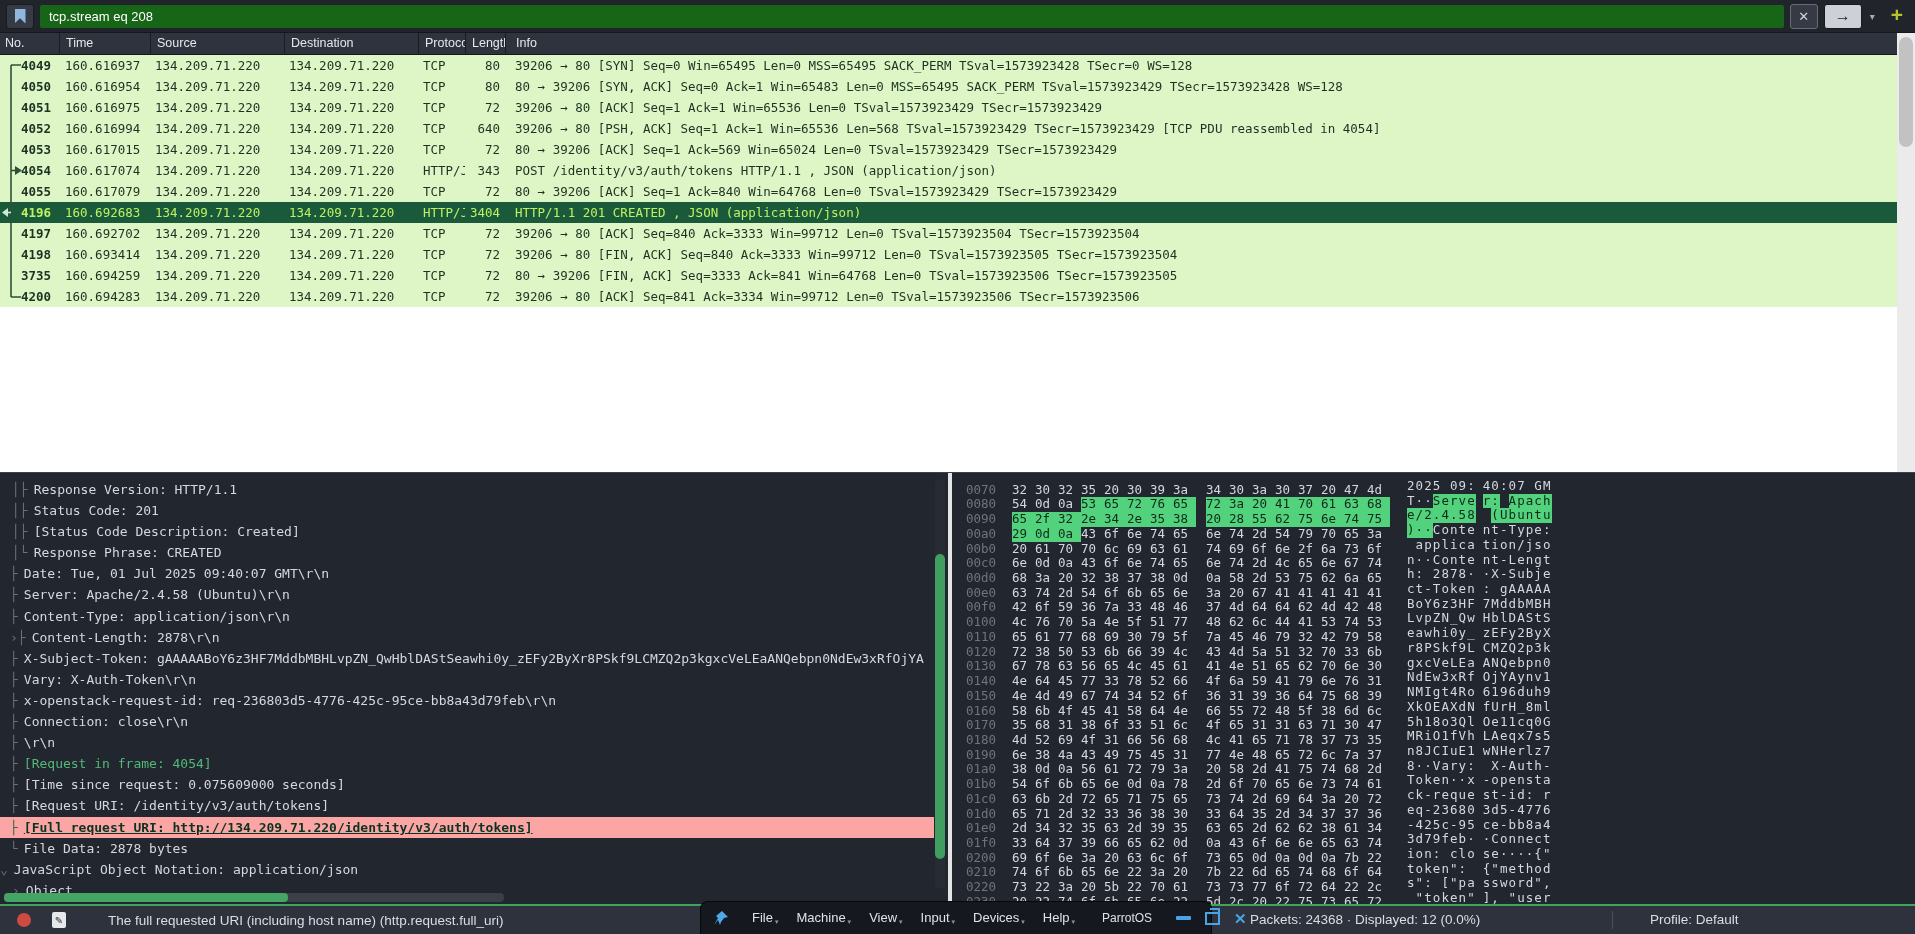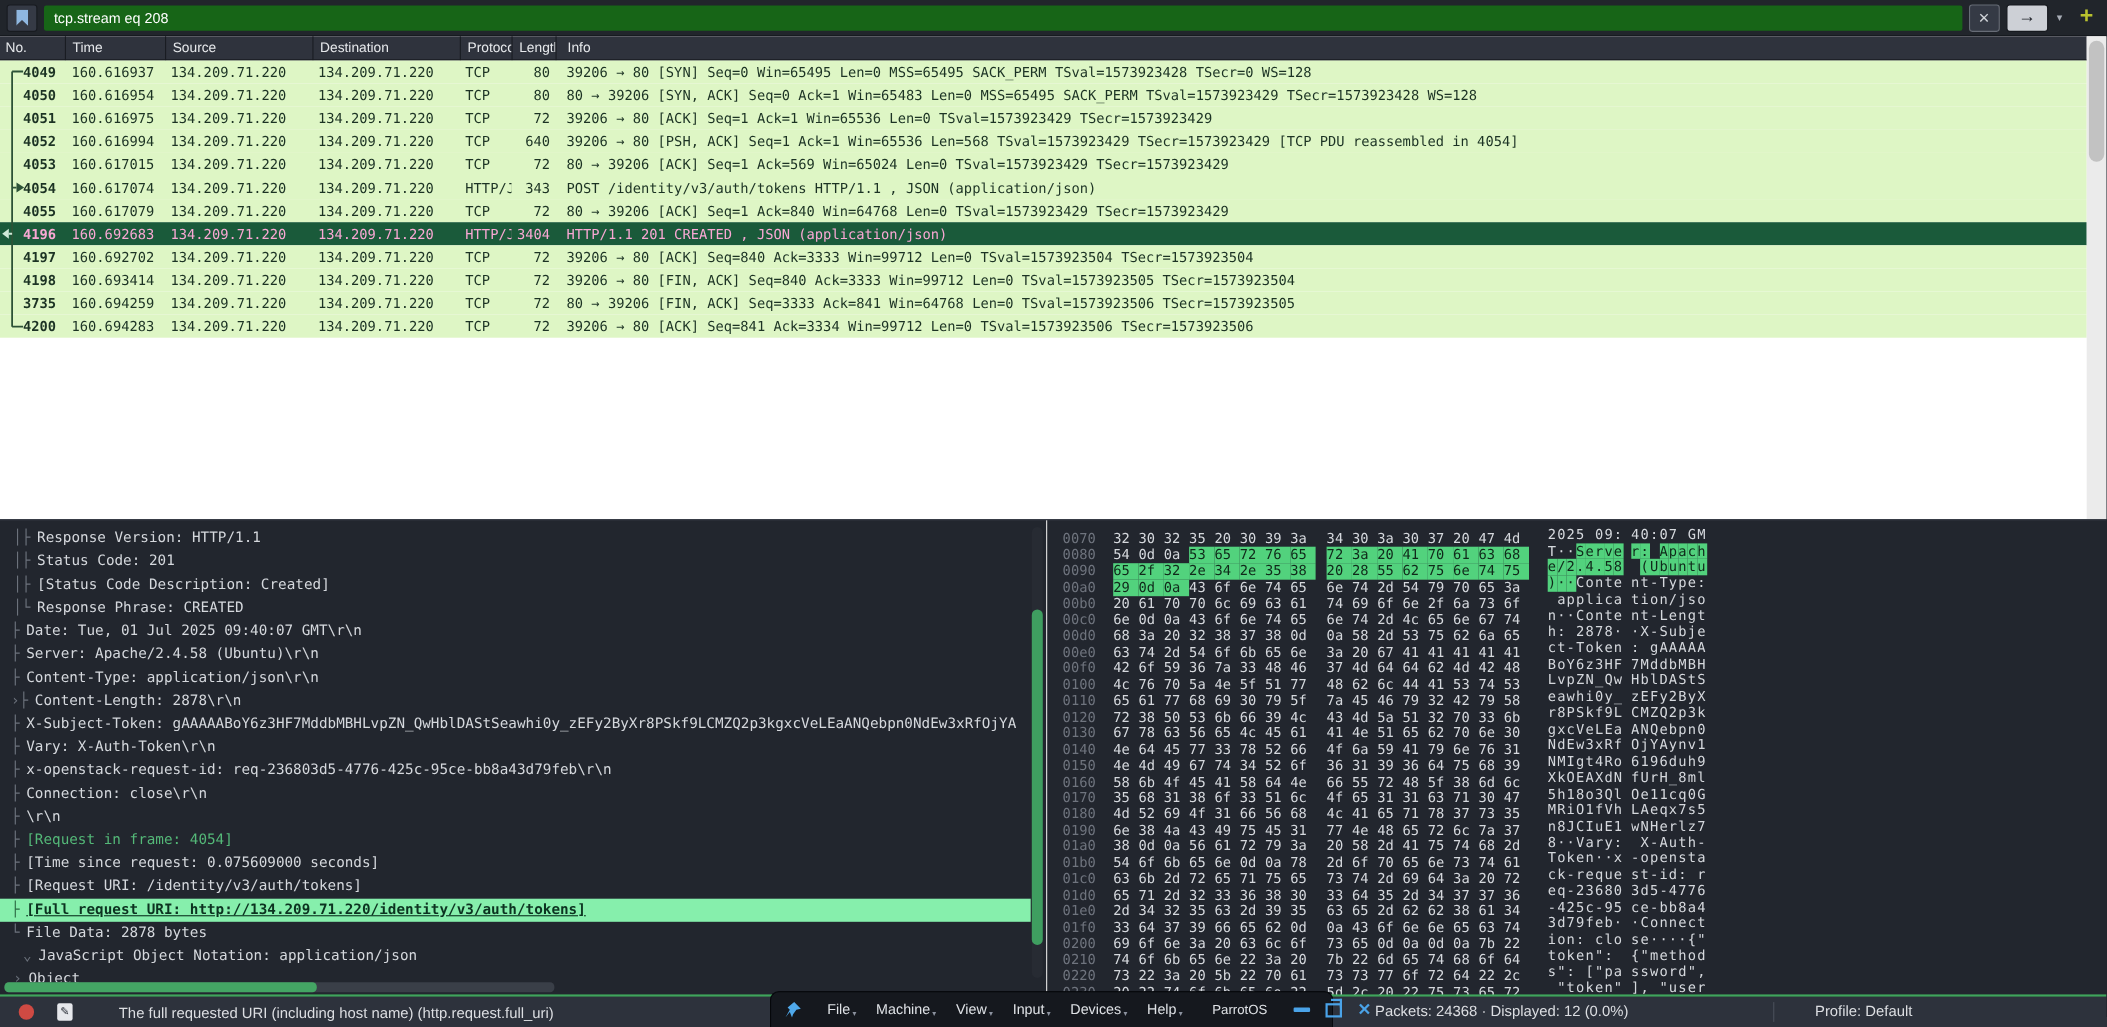--- a/index.html
+++ b/index.html
@@ -29,41 +29,41 @@
              display:flex;color:#e6e8eb;font-size:12.5px;border-bottom:1px solid #14171c;
              box-sizing:border-box;}
   .hcell{height:22px;line-height:21px;box-sizing:border-box;border-left:1px solid #191c22;
          padding-left:6px;overflow:hidden;white-space:nowrap;}
   .hcell:first-child{border-left:none;padding-left:5px;}
   .c-no{width:59px;} .c-time{width:91px;} .c-src{width:134px;} .c-dst{width:134px;}
   .c-proto{width:47px;} .c-len{width:40px;} .c-info{flex:1;padding-left:10px;}
   .prows{position:absolute;left:0;top:22px;width:1897px;}
   .prow{display:flex;height:21px;line-height:21px;background:#def6c5;color:#1c3324;
         font-family:"DejaVu Sans Mono",monospace;font-size:12.5px;white-space:nowrap;}
-  .prow.sel{background:#1a5a3a;color:#f9a8d4;}
+  .prow.sel{background:#1a5a3a;color:#bef264;}
   .pcell{box-sizing:border-box;overflow:hidden;padding-left:6px;}
   .pcell.c-no{text-align:right;padding:0 8px 0 0;font-weight:bold;}
   .pcell.c-src,.pcell.c-dst,.pcell.c-proto{padding-left:5px;}
   .pcell.c-len{text-align:right;padding:0 5px 0 0;}
   .pcell.c-info{padding-left:10px;}
   .bracket{position:absolute;left:0;top:22px;}
   .vsb{position:absolute;right:0;top:0;width:18px;height:439px;background:#ebebeb;}
   .vsb-thumb{position:absolute;left:2px;top:4px;width:14px;height:110px;background:#c2c2c2;border-radius:7px;}
 
   
   .bottom{position:absolute;left:0;top:472px;width:1915px;height:432px;background:#22262e;
           border-top:1px solid #3c414b;box-sizing:border-box;}
   .details{position:absolute;left:0;top:0;width:952px;height:432px;overflow:hidden;
-           border-right:1px solid #e5e5e5;box-sizing:border-box;}
+           border-right:4px solid #e5e5e5;box-sizing:border-box;}
   .dlines{padding-top:6px;font-family:"DejaVu Sans Mono",monospace;font-size:13px;color:#d5d8dd;}
   .dline{height:21.1px;line-height:21.1px;white-space:nowrap;overflow:hidden;}
-  .dline.lvl0{padding-left:21px;} .dline.lvl1{padding-left:10px;} .dline.lvl2{padding-left:12px;}
+  .dline.lvl0{padding-left:0;} .dline.lvl1{padding-left:10px;} .dline.lvl2{padding-left:12px;}
   .dprefix{color:#6c727c;margin-right:6px;}
   .dline.link .dtext{color:#54b878;}
-  .dline.selected{background:#86efac;margin-right:14px;}
+  .dline.selected{background:#fca5a5;margin-right:14px;}
   .dline.selected .dtext{color:#0c3320;text-decoration:underline;font-weight:bold;}
   .dline.selected .dprefix{color:#2c6b45;}
   .d-vscroll{position:absolute;right:3px;top:6px;bottom:16px;width:10px;background:#272b33;border-radius:5px;}
   .d-vthumb{position:absolute;left:0;top:75px;width:10px;height:305px;background:#3f9e60;border-radius:5px;}
   .d-hscroll{position:absolute;left:4px;bottom:3px;width:500px;height:9px;background:#3a3f48;border-radius:4px;}
   .d-hthumb{position:absolute;left:0;top:0;width:284px;height:9px;background:#44a564;border-radius:4px;}
 
   .bytes{position:absolute;left:953px;top:0;width:824px;height:432px;overflow:hidden;}
   .hxrows{padding-top:6px;font-family:"DejaVu Sans Mono",monospace;font-size:12.5px;color:#d5d8dd;}
   .hxrow{height:14.72px;line-height:14.72px;white-space:nowrap;padding-left:13px;}

